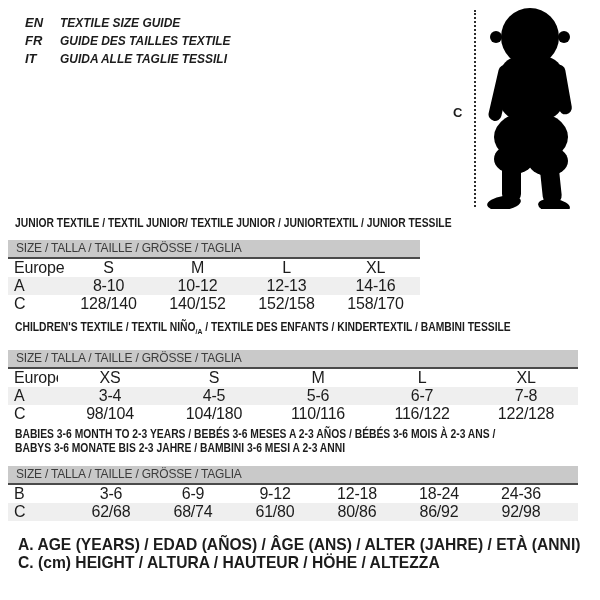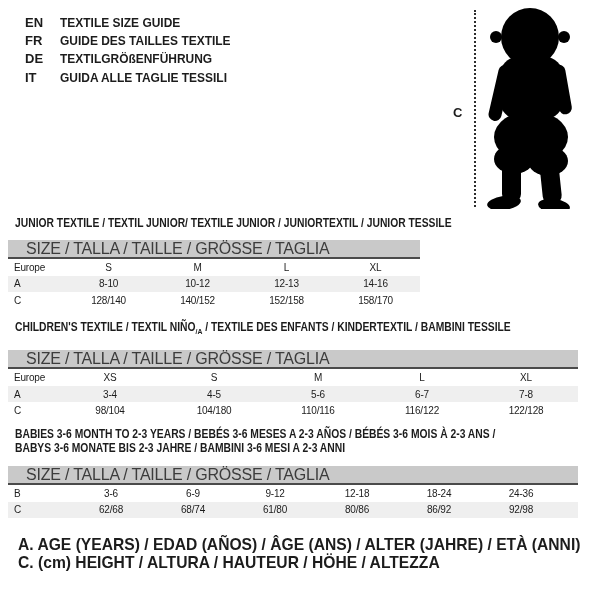--- a/index.html
+++ b/index.html
@@ -1,44 +1,44 @@
 <!DOCTYPE html>
 <html><head>
 <meta charset="utf-8">
 <style>
   html,body { margin:0; padding:0; background:#ffffff; }
   .page {
     position:relative; width:600px; height:600px; background:#ffffff;
     font-family:"Liberation Sans", sans-serif; color:#1c1c1c; overflow:hidden;
   }
   
-  .lang-list { position:absolute; left:25px; top:13px; }
+  .lang-list { position:absolute; left:25px; top:13px;font-style:italic; }
   .lang-row { display:flex; height:18.4px; align-items:center; font-weight:bold; font-size:13px; }
   .lang-code { width:35px; flex:0 0 35px; }
   .cond { transform:scaleX(0.92); transform-origin:0 50%; white-space:nowrap; display:inline-block; }
   
   .measure-line { position:absolute; left:474px; top:10px; height:197px; width:0; border-left:2px dotted #2c2c2c; }
   .measure-label { position:absolute; left:453px; top:105px; font-weight:bold; font-size:13px; }
   .baby-svg { position:absolute; left:484px; top:7px; }
   
   .size-table { position:absolute; left:2px;margin-left:6px; }
   #t1 { top:216px; width:412px; }
   #t2 { top:320px; width:570px; }
   #t3 { top:427px; width:570px; }
   .tbl-title {
     margin:0 0 0 7px; font-size:12px; font-weight:bold; line-height:14px;
     transform:scaleX(0.86); transform-origin:0 0; white-space:nowrap;
   }
   .size-bar {
     margin-top:11px; height:17px; line-height:17px; background:#c9c9c9;
-    border-bottom:2px solid #4a4a4a; color:#3c3c3c; font-size:16px;
-    padding-left:18px; letter-spacing:-0.2px; white-space:nowrap; overflow:hidden;
+    border-bottom:2px solid #4a4a4a; color:#3c3c3c; font-size:12px;
+    padding-left:8px; letter-spacing:-0.2px; white-space:nowrap; overflow:hidden;
   }
   #t1 .size-bar { margin-top:10px; }
-  table { width:100%; border-collapse:collapse; font-size:10px; table-layout:fixed; }
+  table { width:100%; border-collapse:collapse; font-size:16px; table-layout:fixed; }
   td { height:16.5px; padding:0; text-align:center; letter-spacing:-0.2px; overflow:hidden; white-space:nowrap; }
   td.lbl { text-align:left; padding-left:6px; }
   tr:nth-child(even) { background:#efefef; }
   .sub { font-size:8px; vertical-align:sub; }
   
   .legend { position:absolute; left:18px; top:536px; }
   .legend-line { height:17.5px; line-height:17.5px; font-weight:bold; font-size:17px; }
 </style>
 </head>
 <body>
@@ -46,24 +46,20 @@
 <div class="page">
 
   <div class="lang-list">
       <div class="lang-row">
         <span class="lang-code">EN</span>
         <span class="cond">TEXTILE SIZE GUIDE</span>
       </div>
       <div class="lang-row">
         <span class="lang-code">FR</span>
         <span class="cond">GUIDE DES TAILLES TEXTILE</span>
-      </div>
-      <div class="lang-row">
-        <span class="lang-code">DE</span>
-        <span class="cond">TEXTILGRÖßENFÜHRUNG</span>
       </div>
       <div class="lang-row">
         <span class="lang-code">IT</span>
         <span class="cond">GUIDA ALLE TAGLIE TESSILI</span>
       </div>
     </div>
 
   <div class="measure-line"></div>
   <div class="measure-label">C</div>
   <svg class="baby-svg" width="98" height="202" viewBox="0 0 98 202">

